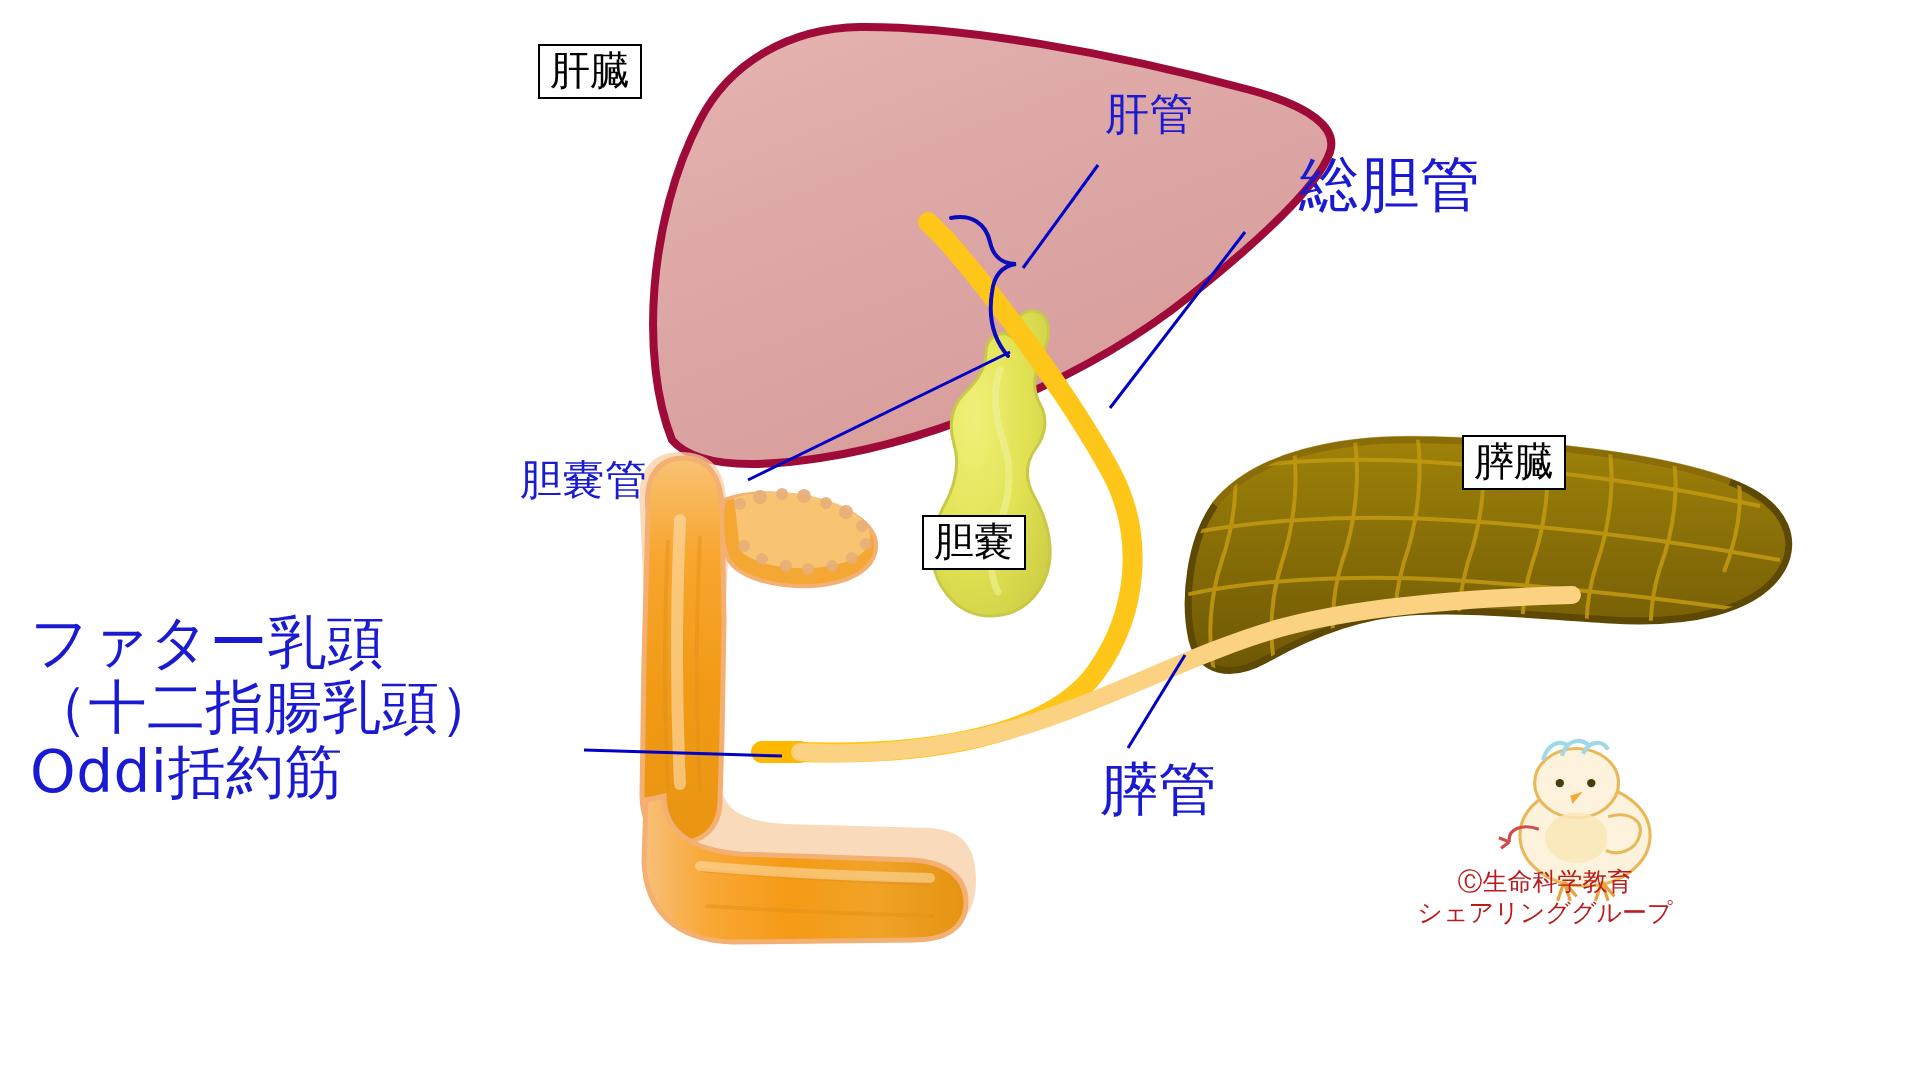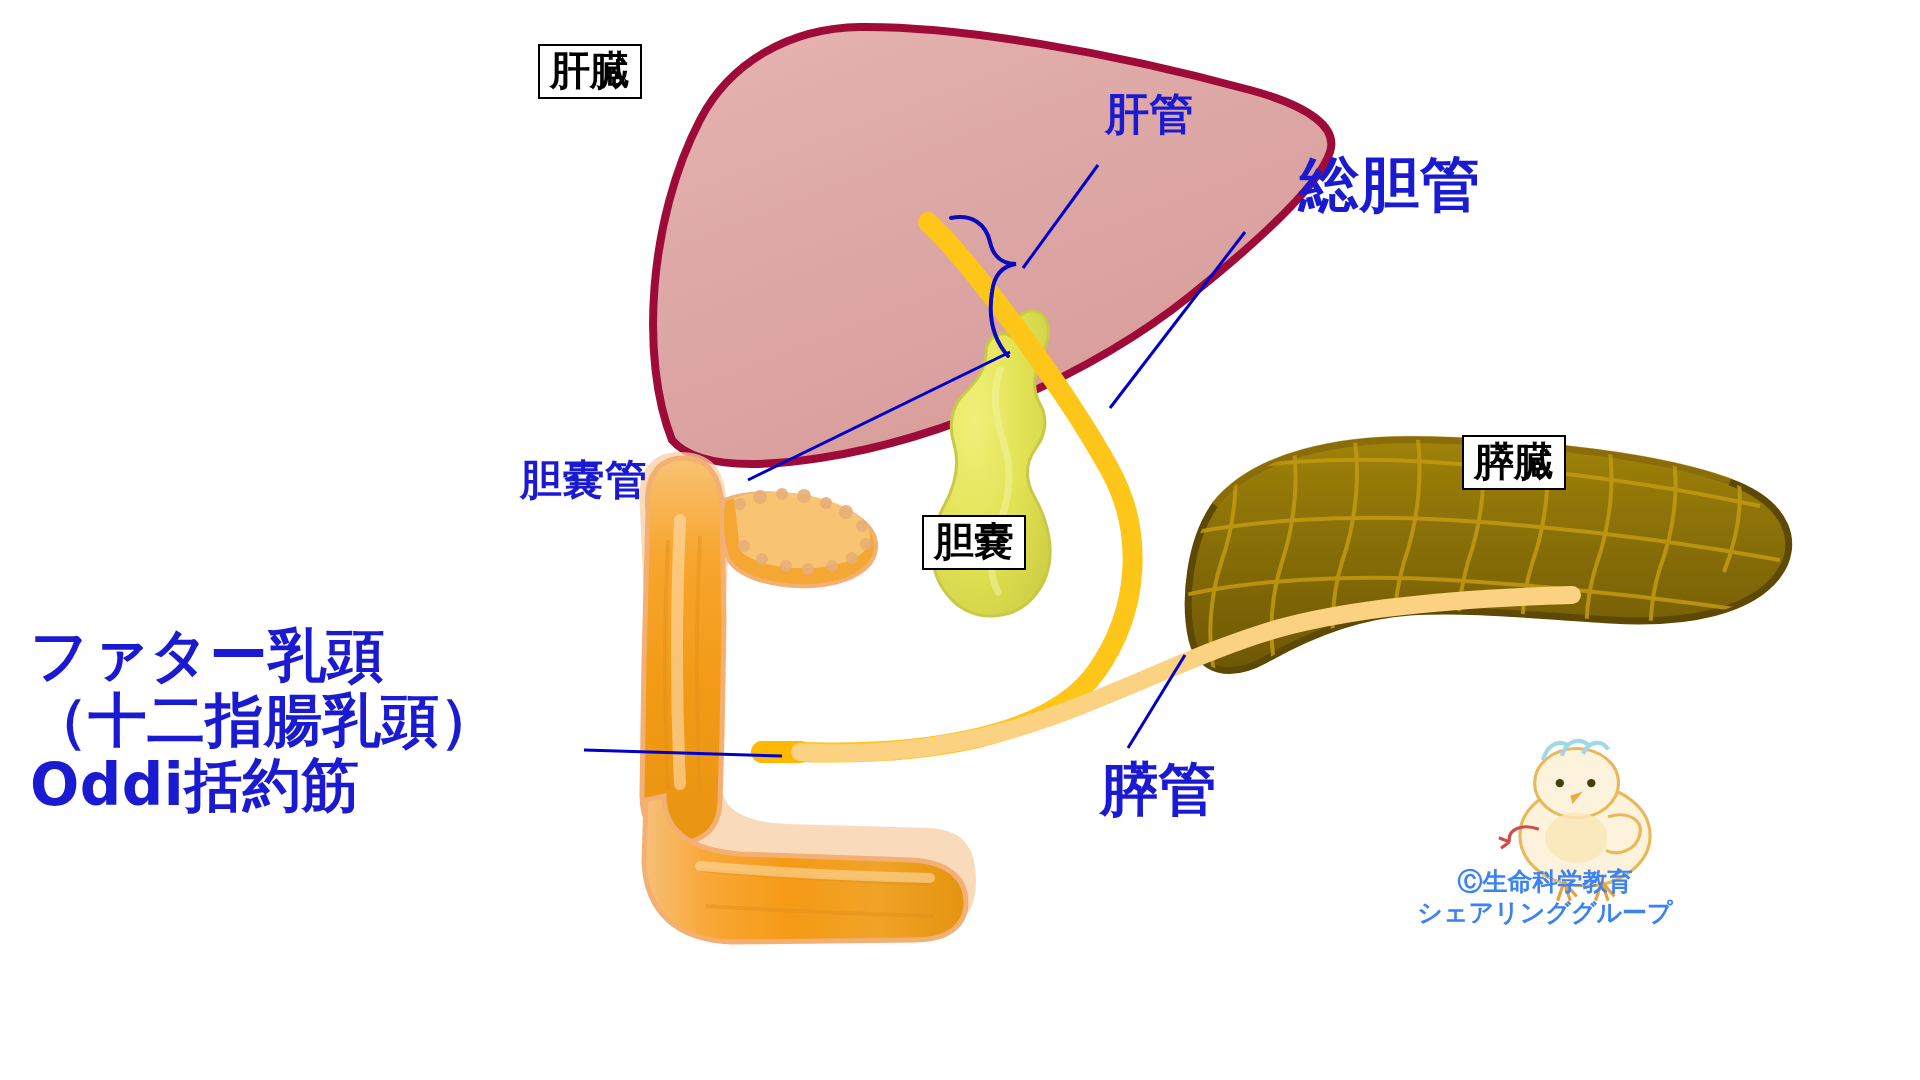--- a/index.html
+++ b/index.html
@@ -8,21 +8,21 @@
   }
   body {
     width: 1920px; height: 1080px;
     position: relative;
     overflow: hidden;
     font-family: "DejaVu Sans", "Liberation Sans", sans-serif;
   }
   #stage {
     position: absolute;
     left: 0; top: 0;
-    width: 1920px; height: 900px; font-weight: bold;
+    width: 1920px; height: 900px;
   }
   svg.art {
     position: absolute;
     left: 0; top: 0;
     width: 1920px; height: 1080px;
   }
   
   .lbl {
     position: absolute;
     white-space: nowrap;
@@ -39,29 +39,28 @@
     color: #000000;
     background: #ffffff;
     border: 2px solid #000000;
     font-size: 40px;
     padding: 4px 10px 7px 10px;
     line-height: 1.0;
     white-space: nowrap;
   }
   .credit {
     position: absolute;
-    color: #3b82f6;
+    color: #b91c1c;
     font-size: 25px;
     line-height: 1.25;
     text-align: center;
     white-space: nowrap;
   }
   .multiline {
     line-height: 1.12;
-    margin-top: 13px;
   }
   .multiline div { white-space: nowrap; }
 </style>
 </head>
 <body>
 
 <div id="stage">
 
   <svg class="art" viewBox="0 0 1920 1080">
     <defs>

